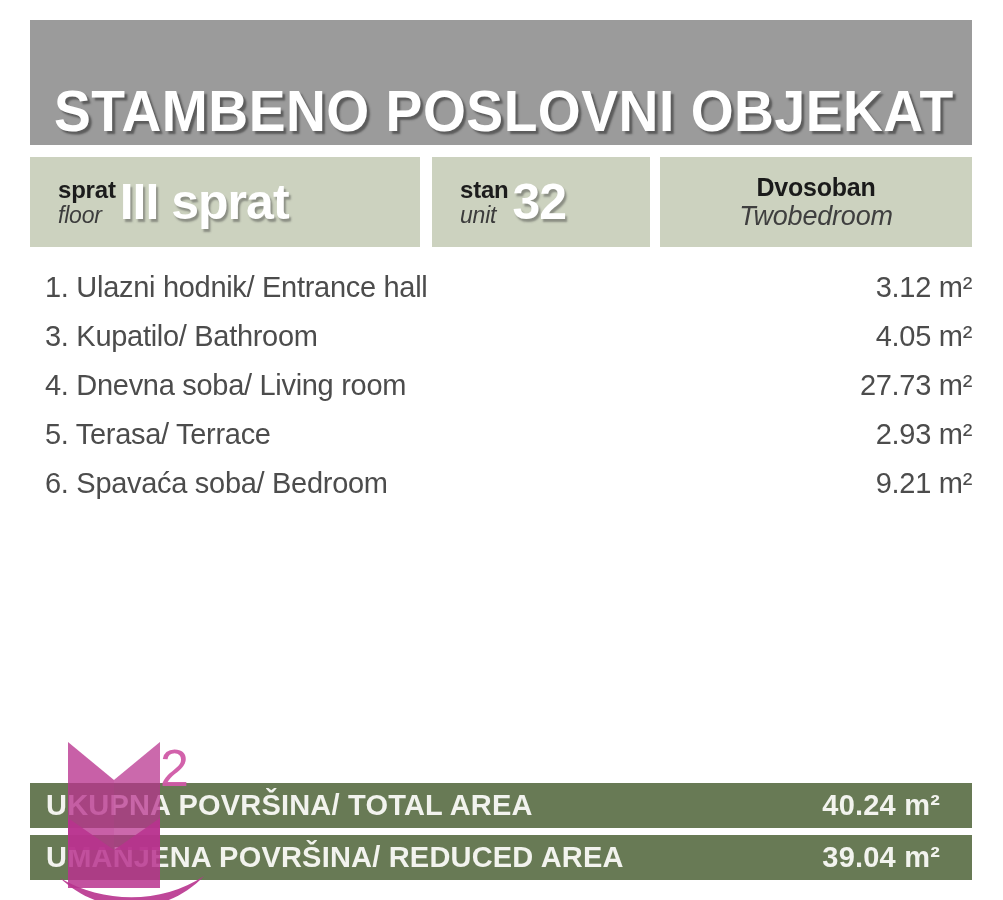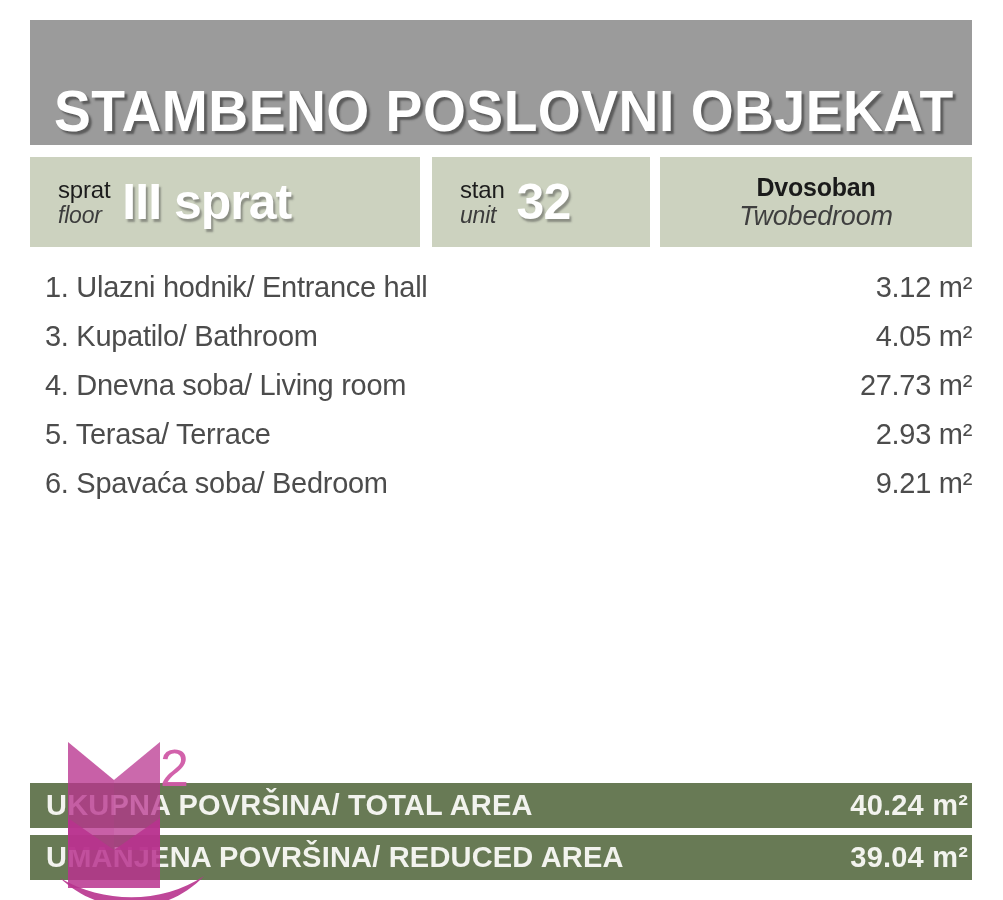--- a/index.html
+++ b/index.html
@@ -72,32 +72,32 @@
 
   .box-labels {
     display: flex;
     flex-direction: column;
     justify-content: center;
     margin-left: 28px;
     line-height: 1.05;
   }
   .lbl-sr {
     font-size: 24px;
-    font-weight: normal;
+    font-weight: bold;
     color: #1c1c1c;
     letter-spacing: -0.2px;
   }
   .lbl-en {
     font-size: 23px;
     font-style: italic;
     color: #3c3c3c;
     letter-spacing: -0.2px;
   }
   .box-value {
-    margin-left: 12px;
+    margin-left: 4px;
     font-size: 50px;
     font-weight: bold;
     color: #ffffff;
     letter-spacing: -1px;
     white-space: nowrap;
     text-shadow: 2px 3px 2px rgba(60,60,60,0.45);
   }
 
   .box-type .type-stack {
     width: 100%;
@@ -141,21 +141,21 @@
   .total-bar {
     position: absolute;
     left: 30px;
     width: 942px;
     height: 45px;
     background: #687a55;
     box-sizing: border-box;
     display: flex;
     align-items: center;
     justify-content: space-between;
-    padding: 0 4px 0 16px;
+    padding: 0 32px 0 16px;
   }
   .total-bar.bar-total   { top: 783px; }
   .total-bar.bar-reduced { top: 835px; }
   .total-label, .total-value {
     font-family: "Liberation Sans Narrow", "Liberation Sans", sans-serif;
     font-weight: bold;
     font-size: 29px;
     color: #f2f3ee;
     letter-spacing: 0.2px;
     white-space: nowrap;

